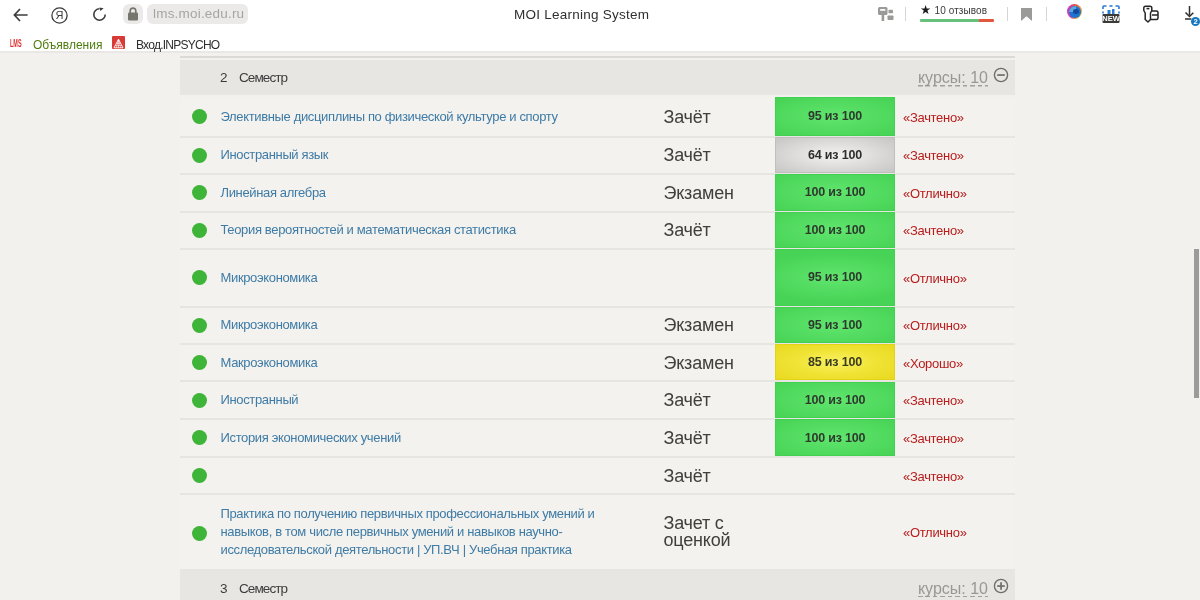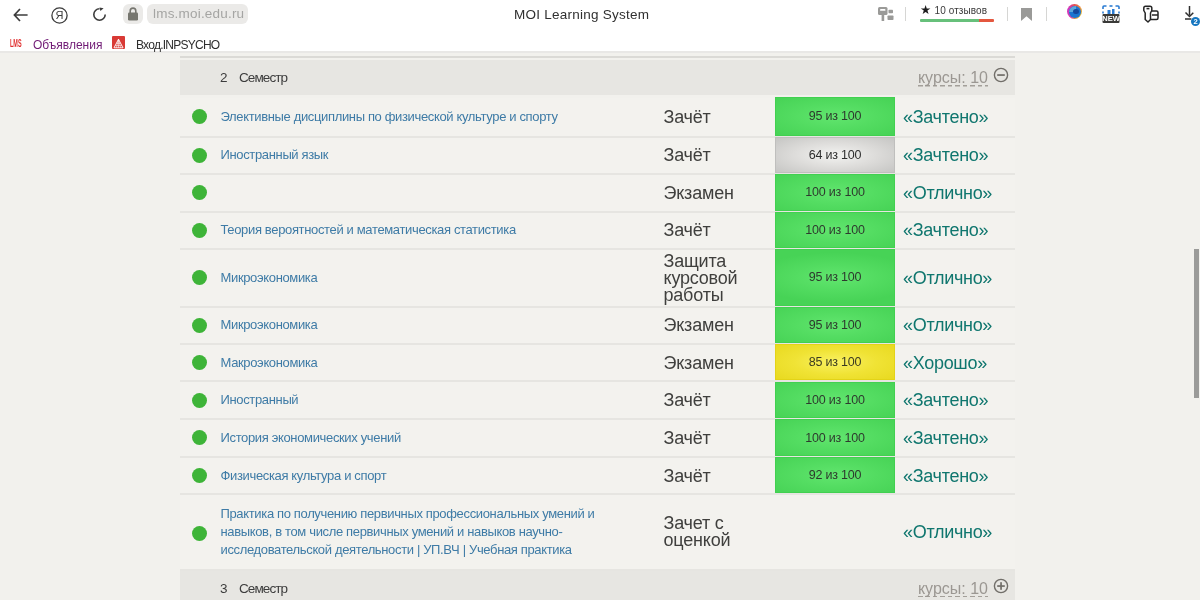--- a/index.html
+++ b/index.html
@@ -12,38 +12,38 @@
 .chip{position:absolute;top:4px;height:20px;background:#ebeae8;border-radius:6px}
 #lockchip{left:123px;width:20px}
 #urlchip{left:147px;width:101px}
 #urltext{position:absolute;top:6px;left:153px;font-size:13.5px;color:#a5a5a3;letter-spacing:.2px}
 .vsep{position:absolute;top:7px;width:1px;height:14px;background:#d6d6d4}
 #star{position:absolute;left:920px;top:2.2px;font-size:12.5px;color:#1c1c1c}
 #revtext{position:absolute;left:934.5px;top:4.6px;font-size:10px;letter-spacing:.1px;color:#3a3a3a}
 #revbar{position:absolute;left:920px;top:19px;width:74px;height:2.5px;background:linear-gradient(to right,#67c07b 0,#67c07b 59px,#e4573f 59px,#e4573f 74px);border-radius:1px}
 
 #lmslogo{position:absolute;left:10px;top:7px;font-size:10.5px;font-weight:bold;color:#e02f2f;transform:scaleX(.52);transform-origin:0 0}
-#bm1{position:absolute;left:33px;top:7.5px;font-size:12px;color:#701a75}
+#bm1{position:absolute;left:33px;top:7.5px;font-size:12px;color:#4d7c0f}
 #inpsy{position:absolute;left:112px;top:5.5px;width:13px;height:13px;background:#d93a35;border-radius:1px}
 #bm2{position:absolute;left:136px;top:7.5px;font-size:12px;letter-spacing:-.75px;color:#2e2e2e}
 
 #page{position:absolute;left:0;top:53.5px;width:1200px;height:546.5px;background:#f2f1ed}
 #topstrip{position:absolute;left:180px;top:2.2px;width:835px;height:2.2px;background:#dbdad6}
 #content{position:absolute;left:180px;top:6.8px;width:835px}
 .shead{position:relative;width:835px;height:35px;background:#e7e6e2;color:#3c3c3c}
 .shead .num{position:absolute;left:40px;top:10px;font-size:13.5px}
 .shead .sem{position:absolute;left:59px;top:10px;font-size:13.5px;letter-spacing:-.9px}
 .shead .crs{position:absolute;right:27px;top:11px;font-size:16px;color:#9b9792;line-height:13px;padding-bottom:2.5px;background:repeating-linear-gradient(to right,#a39f99 0,#a39f99 4.5px,transparent 4.5px,transparent 7.5px) left bottom/100% 1.5px no-repeat}
 .shead svg{position:absolute;right:6.5px;top:7px}
 .row{position:relative;width:835px;border-bottom:2.2px solid #e6e5e1;background:#f3f2ee;display:flex;align-items:center}
 .dot{position:absolute;left:11.5px;top:50%;margin-top:-7.5px;width:15px;height:15px;border-radius:50%;background:#3eb438}
 .name{position:absolute;left:40.5px;top:50%;transform:translateY(-50%);width:394px;font-size:13px;letter-spacing:-.35px;line-height:17.8px;color:#3e7ba6}
 .exam{position:absolute;left:483.5px;top:50%;transform:translateY(-50%);width:112px;font-size:18px;letter-spacing:-.2px;line-height:17px;color:#3f3f3d}
-.grade{position:absolute;left:723px;top:50%;transform:translateY(-50%);font-size:18px;letter-spacing:-.3px;color:#0f766e}
-.cell{position:absolute;left:595px;top:-0.7px;height:calc(100% + 0.7px);width:120px;display:flex;align-items:center;justify-content:center;font-size:12.5px;letter-spacing:-.2px;font-weight:normal;color:#2e3a2e}
+.grade{position:absolute;left:723px;top:50%;transform:translateY(-50%);font-size:13px;letter-spacing:-.3px;color:#b91c1c}
+.cell{position:absolute;left:595px;top:-0.7px;height:calc(100% + 0.7px);width:120px;display:flex;align-items:center;justify-content:center;font-size:12.5px;letter-spacing:-.2px;font-weight:bold;color:#2e3a2e}
 .cell.g{background:radial-gradient(ellipse 82px 25px at 50% 50%,#61e56e 0%,#53dc61 50%,#47d356 100%);border:1px solid #41d050}
 .cell.s{background:radial-gradient(ellipse 82px 25px at 50% 50%,#f3f3f1 0%,#dddcda 50%,#c5c5c3 100%);border:1px solid #bfbfbd;color:#2e2e2e}
 .cell.y{background:radial-gradient(ellipse 82px 25px at 50% 50%,#f9f162 0%,#f0e335 50%,#e8d91f 100%);border:1px solid #e3d317;color:#3b3b20}
 .row:nth-of-type(13) .dot{margin-top:-5.5px}
 
 #sbar{position:absolute;left:1194px;top:195px;width:5px;height:149px;background:#9b9b99}
 </style></head><body>
 <div id="page">
 <div id="topstrip"></div>
 <div id="content">
@@ -66,35 +66,35 @@
 </div>
 <div class="row" style="height:37.5px">
 <span class="dot"></span>
 <div class="name">Иностранный язык</div>
 <div class="exam">Зачёт</div>
 <div class="cell s">64 из 100</div>
 <div class="grade">«Зачтено»</div>
 </div>
 <div class="row" style="height:37.5px">
 <span class="dot"></span>
+<div class="name">Линейная алгебра</div>
 <div class="exam">Экзамен</div>
 <div class="cell g">100 из 100</div>
 <div class="grade">«Отлично»</div>
 </div>
 <div class="row" style="height:37.5px">
 <span class="dot"></span>
 <div class="name">Теория вероятностей и математическая статистика</div>
 <div class="exam">Зачёт</div>
 <div class="cell g">100 из 100</div>
 <div class="grade">«Зачтено»</div>
 </div>
 <div class="row" style="height:57.5px">
 <span class="dot"></span>
 <div class="name">Микроэкономика</div>
-<div class="exam">Защита курсовой работы</div>
 <div class="cell g">95 из 100</div>
 <div class="grade">«Отлично»</div>
 </div>
 <div class="row" style="height:37.5px">
 <span class="dot"></span>
 <div class="name">Микроэкономика</div>
 <div class="exam">Экзамен</div>
 <div class="cell g">95 из 100</div>
 <div class="grade">«Отлично»</div>
 </div>
@@ -114,23 +114,21 @@
 </div>
 <div class="row" style="height:37.6px">
 <span class="dot"></span>
 <div class="name">История экономических учений</div>
 <div class="exam">Зачёт</div>
 <div class="cell g">100 из 100</div>
 <div class="grade">«Зачтено»</div>
 </div>
 <div class="row" style="height:37.7px">
 <span class="dot"></span>
-<div class="name">Физическая культура и спорт</div>
-<div class="exam">Зачёт</div>
-<div class="cell g">92 из 100</div>
+<div class="exam">Зачёт</div>
 <div class="grade">«Зачтено»</div>
 </div>
 <div class="row" style="height:75.3px">
 <span class="dot"></span>
 <div class="name">Практика по получению первичных профессиональных умений и навыков, в том числе первичных умений и навыков научно-исследовательской деятельности | УП.ВЧ | Учебная практика</div>
 <div class="exam">Зачет с оценкой</div>
 <div class="grade">«Отлично»</div>
 </div>
       <div class="shead" style="margin-top:0">
         <span class="num">3</span>

